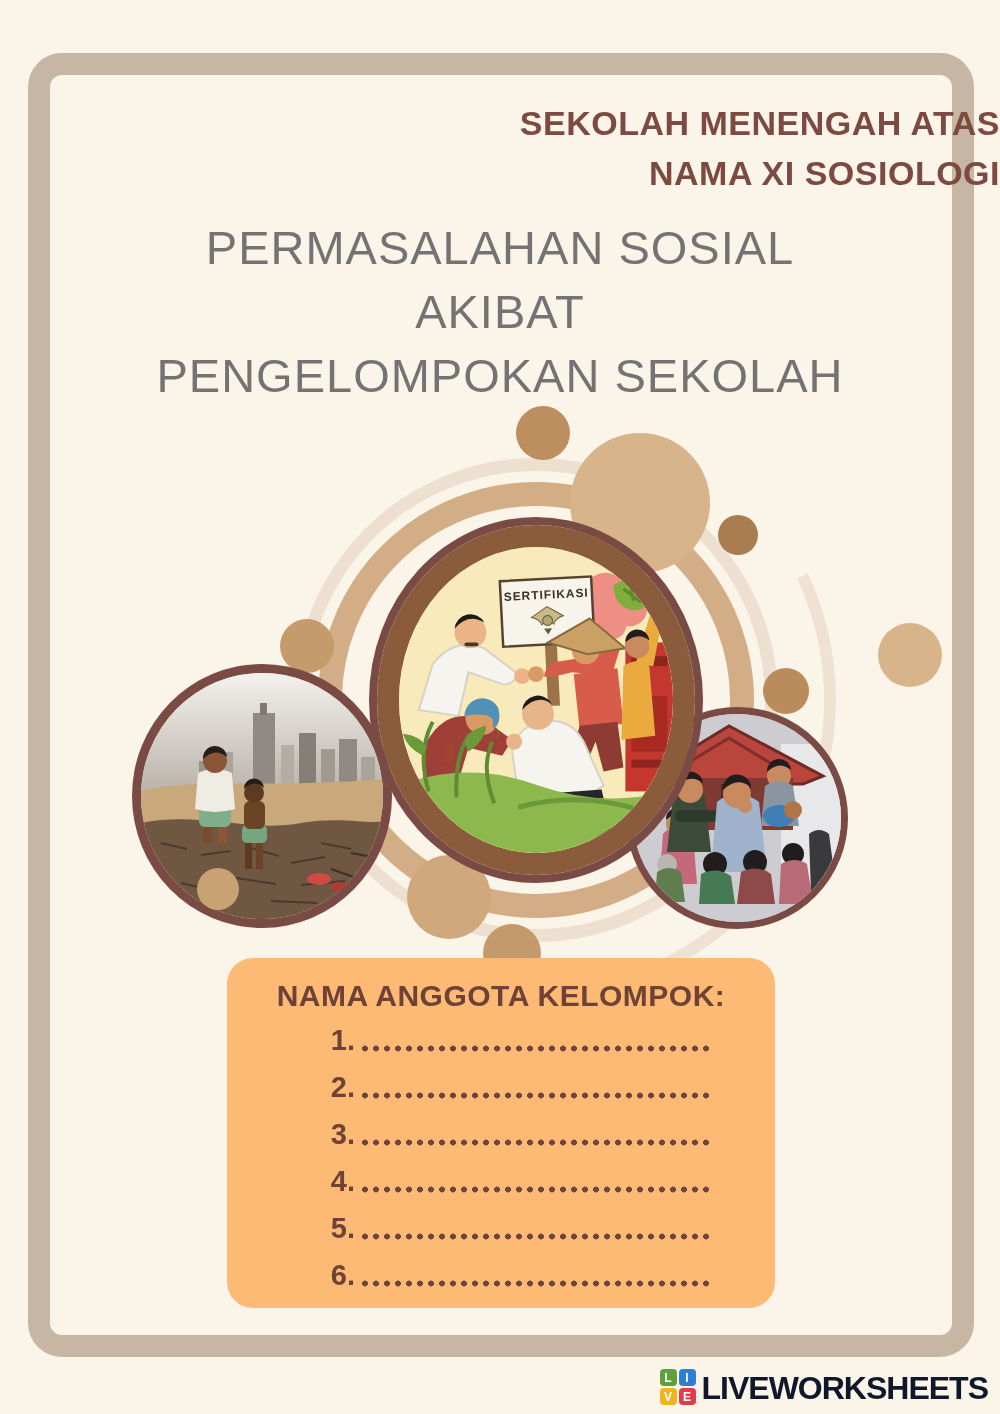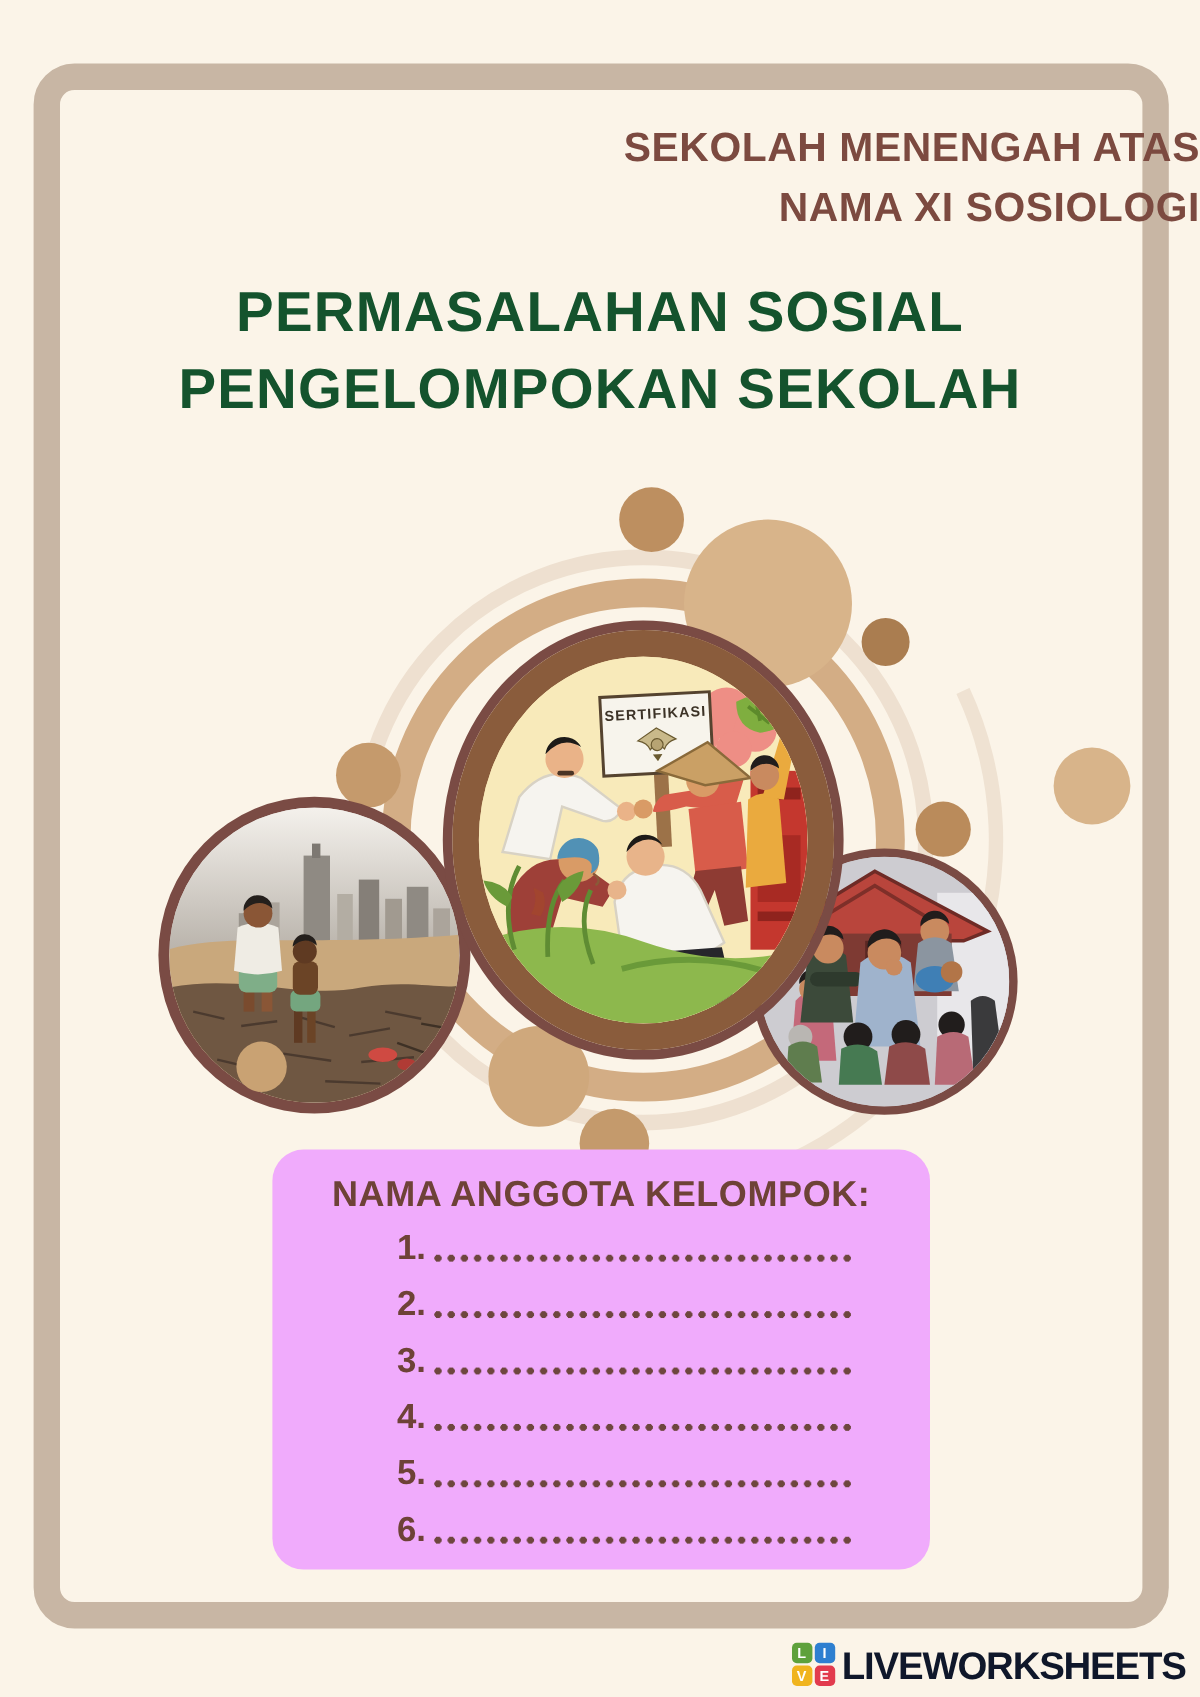--- a/index.html
+++ b/index.html
@@ -20,22 +20,22 @@
 
   
   .school-line{
     left:0;width:100%;text-align:right;
     color:#7c4a40;font-weight:800;font-size:34px;letter-spacing:.5px;
     z-index:2;
   }
   .school-1{top:104px;}
   .school-2{top:154px;}
   .main-title{
-    left:0;top:228px;width:100%;text-align:center;
-    color:#14532d;font-weight:700;font-size:47px;line-height:64px;letter-spacing:1px;
+    left:0;top:216px;width:100%;text-align:center;
+    color:#737373;font-weight:400;font-size:47px;line-height:64px;letter-spacing:1px;
     z-index:2;
   }
 
   
   .ring-light-a{left:294px;top:458px;width:484px;height:484px;border:13px solid #eee0d0;box-sizing:border-box;z-index:2;}
   .ring-light-b{left:236px;top:400px;width:600px;height:600px;border:12px solid #efe2d2;border-color:transparent #efe2d2 transparent transparent;transform:rotate(20deg);box-sizing:border-box;z-index:2;}
   .ring-tan{left:318px;top:482px;width:436px;height:436px;border:24px solid #d3ad85;box-sizing:border-box;z-index:2;}
 
   .blob{z-index:3;}
   .b1{left:516px;top:406px;width:54px;height:54px;background:#bd8f60;}
@@ -63,21 +63,21 @@
   }
   .photo-center-ring{
     position:absolute;inset:0;border-radius:50%;
     border:22px solid #8a5c3c;box-sizing:border-box;overflow:hidden;background:#f8eaba;
   }
   .photo-center-ring svg{position:absolute;left:0;top:0;width:100%;height:100%;}
   .photo-left svg,.photo-right svg{width:100%;height:100%;display:block;}
 
   
   .group-box{
-    left:227px;top:958px;width:548px;height:350px;background:#f0abfc;
+    left:227px;top:958px;width:548px;height:350px;background:#fdba74;
     border-radius:26px;z-index:8;
   }
   .group-heading{
     margin-top:21px;text-align:center;
     color:#6e4237;font-weight:800;font-size:30px;letter-spacing:.5px;
   }
   .member-rows{margin:4px 64px 0 84px;}
   .member-row{display:flex;height:47px;}
   .member-num{
     width:44px;text-align:right;color:#6e4237;font-weight:800;font-size:29px;
@@ -107,20 +107,21 @@
 </style>
 </head>
 <body>
 
 <div class="abs frame"></div>
 
 <div class="abs school-line school-1">SEKOLAH MENENGAH ATAS</div>
 <div class="abs school-line school-2">NAMA XI SOSIOLOGI</div>
 <div class="abs main-title">
   <div>PERMASALAHAN SOSIAL</div>
+  <div>AKIBAT</div>
   <div>PENGELOMPOKAN SEKOLAH</div>
 </div>
 
 <div class="circ ring-light-a"></div>
 <div class="circ ring-light-b"></div>
 <div class="circ ring-tan"></div>
 <div class="circ blob b1"></div>
 <div class="circ blob b2"></div>
 <div class="circ blob b3"></div>
 <div class="circ blob b4"></div>

